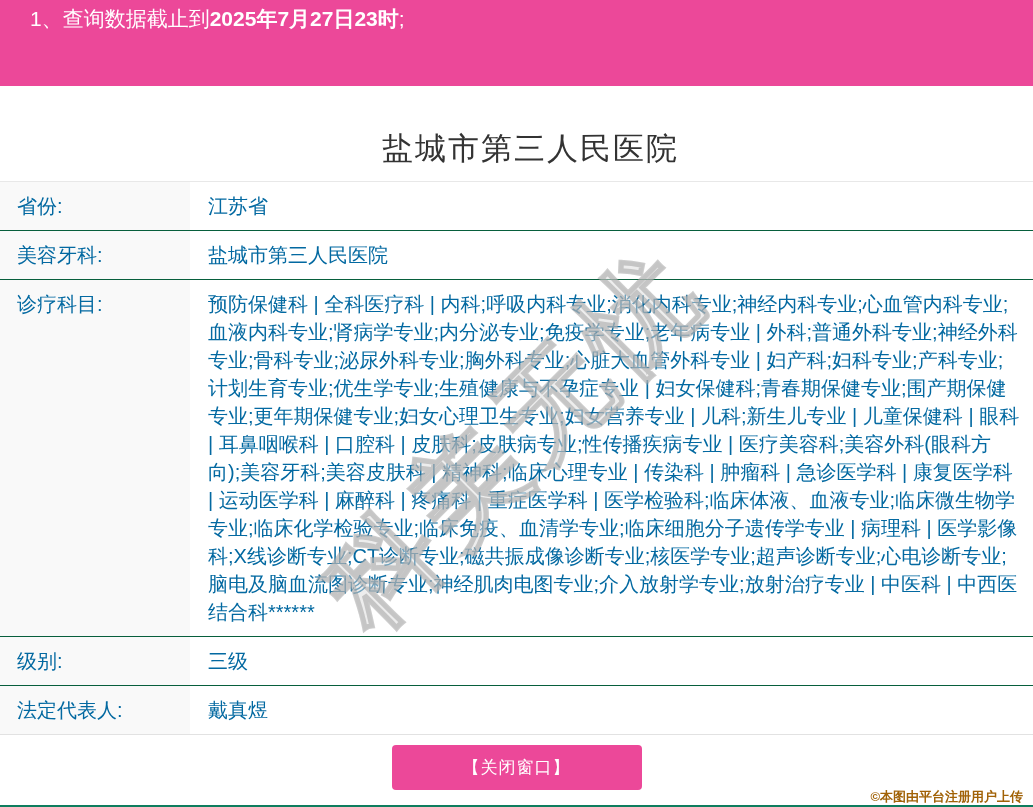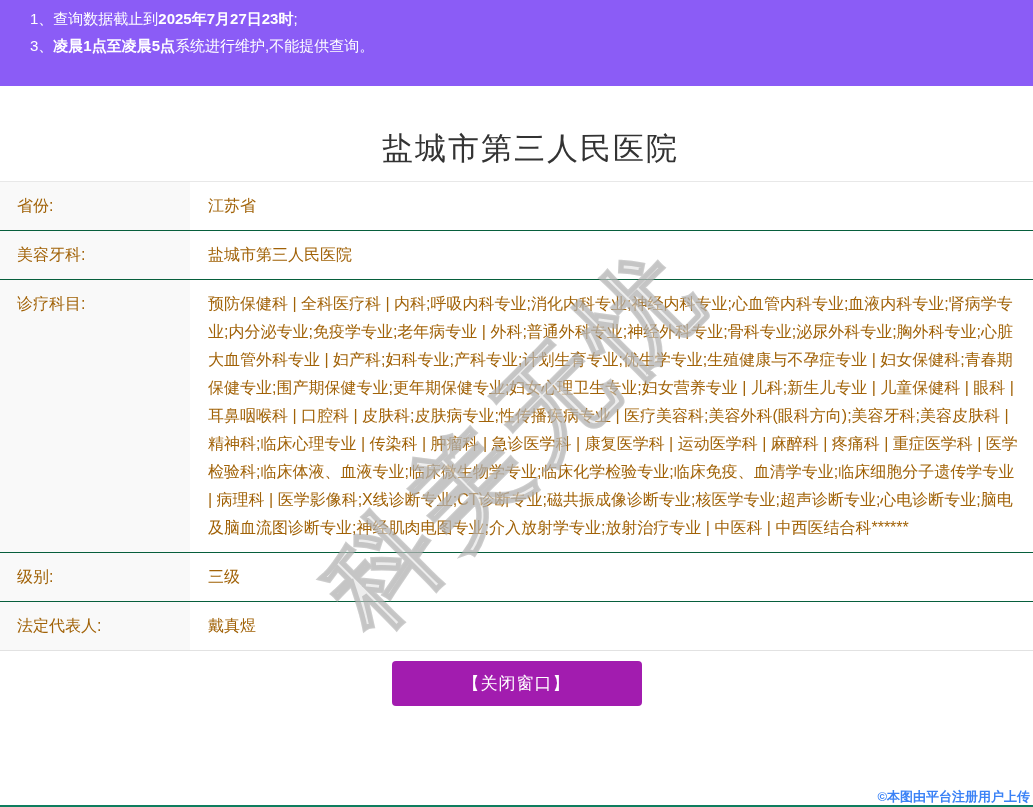--- a/index.html
+++ b/index.html
@@ -4,89 +4,88 @@
 <style>
   html,body{margin:0;padding:0;}
   body{
     width:1033px;height:807px;position:relative;overflow:hidden;
     background:#ffffff;
     font-family:"Liberation Sans","DejaVu Sans",sans-serif;
     color:#333333;
   }
   
   .notice{
-    background:#8b5cf6;color:#ffffff;
+    background:#ec4899;color:#ffffff;
     box-sizing:border-box;height:86px;
-    padding:5px 20px 0 30px;font-size:15px;
+    padding:5px 20px 0 30px;font-size:21px;
   }
   .notice-line{line-height:27px;white-space:nowrap;}
   .notice-line b{font-weight:bold;}
   
   h1.page-title{
     margin:40px 0 0 0;height:55px;line-height:45px;
     text-align:center;font-size:31px;font-weight:400;color:#333;
     letter-spacing:2px;
     padding-left:28px;
   }
   
   table.info{
     width:100%;border-collapse:collapse;table-layout:fixed;
     border-top:1px solid #e8e8e8;
   }
   table.info td{
-    vertical-align:top;font-size:16px;line-height:28px;color:#a16207;
+    vertical-align:top;font-size:20px;line-height:28px;color:#0369a1;
     border-bottom:1px solid #075f3c;
   }
   td.label{
     width:163px;background:#f9f9f9;
     padding:10px 10px 10px 17px;
   }
   td.value{
     padding:10px 12px 10px 18px;
     word-break:break-all;
   }
   table.info tr:last-child td{border-bottom:1px solid #e2e2e2;}
   
   .btn-wrap{margin-top:10px;text-align:center;}
   .close-btn{
     position:relative;z-index:1;
     width:250px;height:45px;
-    background:#a21caf;color:#ffffff;
+    background:#ec4899;color:#ffffff;
     border:none;border-radius:4px;
     font-size:17px;font-family:inherit;cursor:pointer;
     letter-spacing:1px;
   }
   .bottom-line{
     position:absolute;left:0;right:0;bottom:0;height:2px;
     background:#0e7d5e;z-index:0;
   }
   
   .diag-watermark{
     position:absolute;left:245px;top:170px;width:540px;height:540px;
     display:flex;align-items:center;justify-content:center;
     transform:rotate(-45deg);
     font-size:110px;letter-spacing:10px;font-weight:bold;
     color:rgba(255,255,255,0.18);
     -webkit-text-stroke:2px rgba(158,158,158,0.50);
     text-shadow:0 0 1px rgba(200,200,200,0.4);
     z-index:2;pointer-events:none;white-space:nowrap;
   }
   .corner-watermark{
-    position:absolute;right:3px;bottom:1px;z-index:3;
-    font-size:13px;font-weight:bold;color:#3b82f6;
+    position:absolute;right:10px;bottom:1px;z-index:3;
+    font-size:13px;font-weight:bold;color:#a16207;
     text-shadow:-1px 0 #fff,1px 0 #fff,0 -1px #fff,0 1px #fff;
     pointer-events:none;
   }
 </style>
 </head>
 <body>
 
 <div class="notice">
   <div class="notice-line"><span>1、查询数据截止到</span><b>2025年7月27日23时</b><span>;</span></div>
-  <div class="notice-line"><span>3、</span><b>凌晨1点至凌晨5点</b><span>系统进行维护,不能提供查询。</span></div>
 </div>
 
 <h1 class="page-title">盐城市第三人民医院</h1>
 
 <table class="info">
   <tbody>
       <tr>
     <td class="label">省份:</td>
     <td class="value">江苏省</td>
   </tr>

